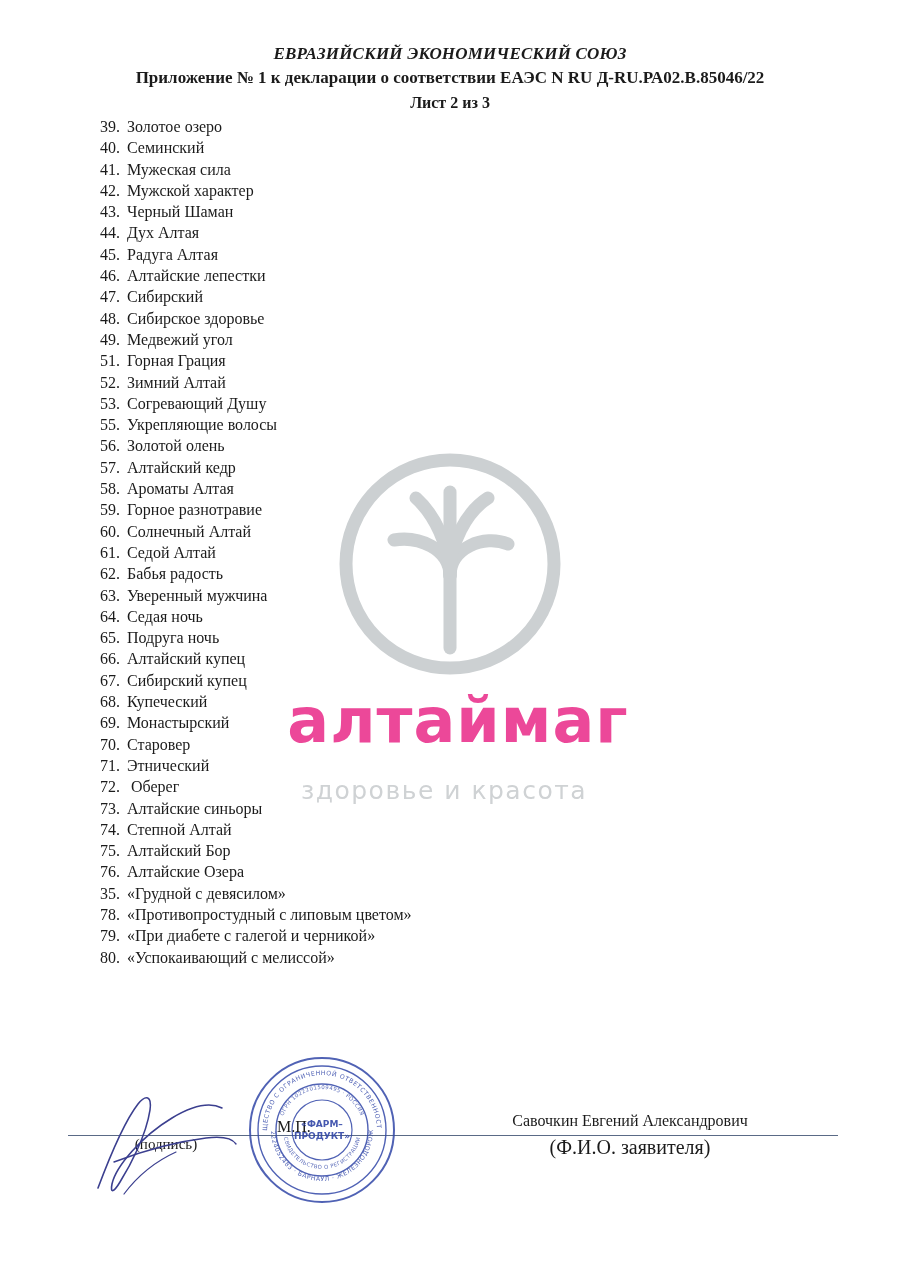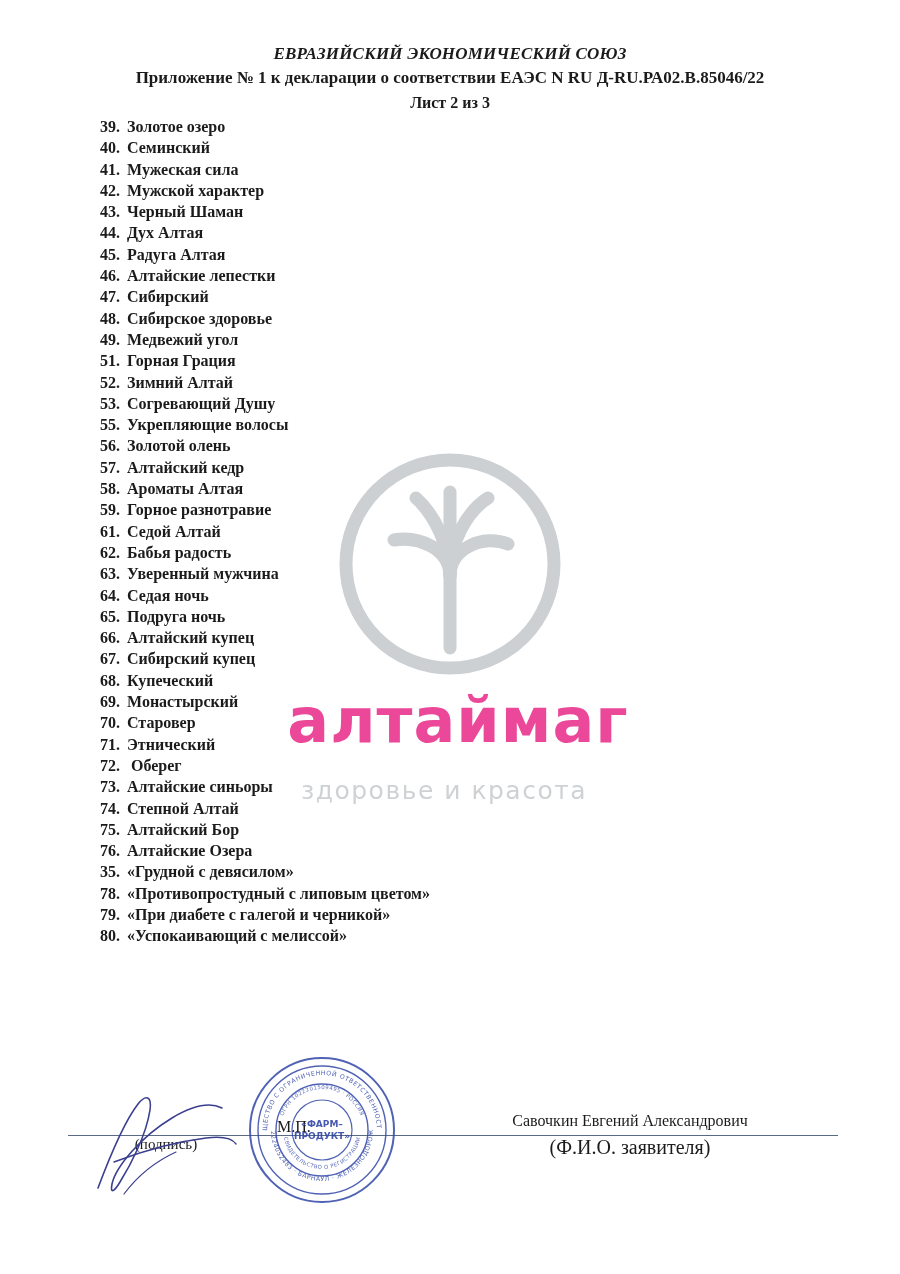--- a/index.html
+++ b/index.html
@@ -93,21 +93,20 @@
     top: 116px;
     width: 560px;
     list-style: none;
     margin: 0;
     padding: 0;
   }
   .list li {
     font-size: 16px;
     line-height: 21.3px;
     white-space: nowrap;
-    font-weight: bold;
   }
   .list li .num {
     display: inline-block;
     width: 30px;
     text-align: right;
     margin-right: 7px;
   }
 
   
   .sig-rule {
@@ -207,20 +206,21 @@
         <li><span class="num">48.</span><span>Сибирское здоровье</span></li>
         <li><span class="num">49.</span><span>Медвежий угол</span></li>
         <li><span class="num">51.</span><span>Горная Грация</span></li>
         <li><span class="num">52.</span><span>Зимний Алтай</span></li>
         <li><span class="num">53.</span><span>Согревающий Душу</span></li>
         <li><span class="num">55.</span><span>Укрепляющие волосы</span></li>
         <li><span class="num">56.</span><span>Золотой олень</span></li>
         <li><span class="num">57.</span><span>Алтайский кедр</span></li>
         <li><span class="num">58.</span><span>Ароматы Алтая</span></li>
         <li><span class="num">59.</span><span>Горное разнотравие</span></li>
+        <li><span class="num">60.</span><span>Солнечный Алтай</span></li>
         <li><span class="num">61.</span><span>Седой Алтай</span></li>
         <li><span class="num">62.</span><span>Бабья радость</span></li>
         <li><span class="num">63.</span><span>Уверенный мужчина</span></li>
         <li><span class="num">64.</span><span>Седая ночь</span></li>
         <li><span class="num">65.</span><span>Подруга ночь</span></li>
         <li><span class="num">66.</span><span>Алтайский купец</span></li>
         <li><span class="num">67.</span><span>Сибирский купец</span></li>
         <li><span class="num">68.</span><span>Купеческий</span></li>
         <li><span class="num">69.</span><span>Монастырский</span></li>
         <li><span class="num">70.</span><span>Старовер</span></li>

